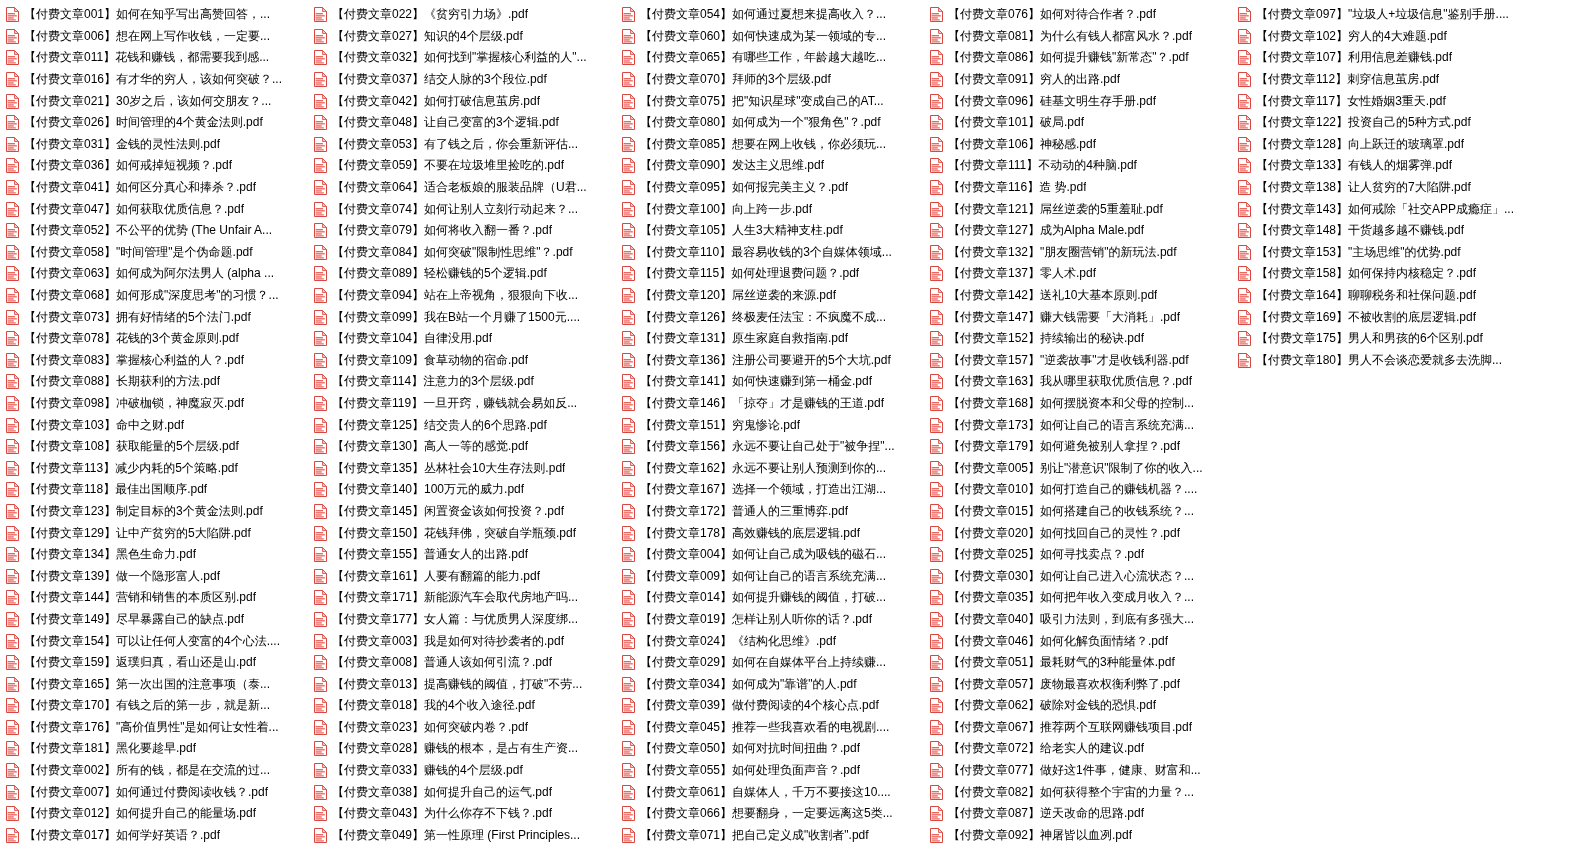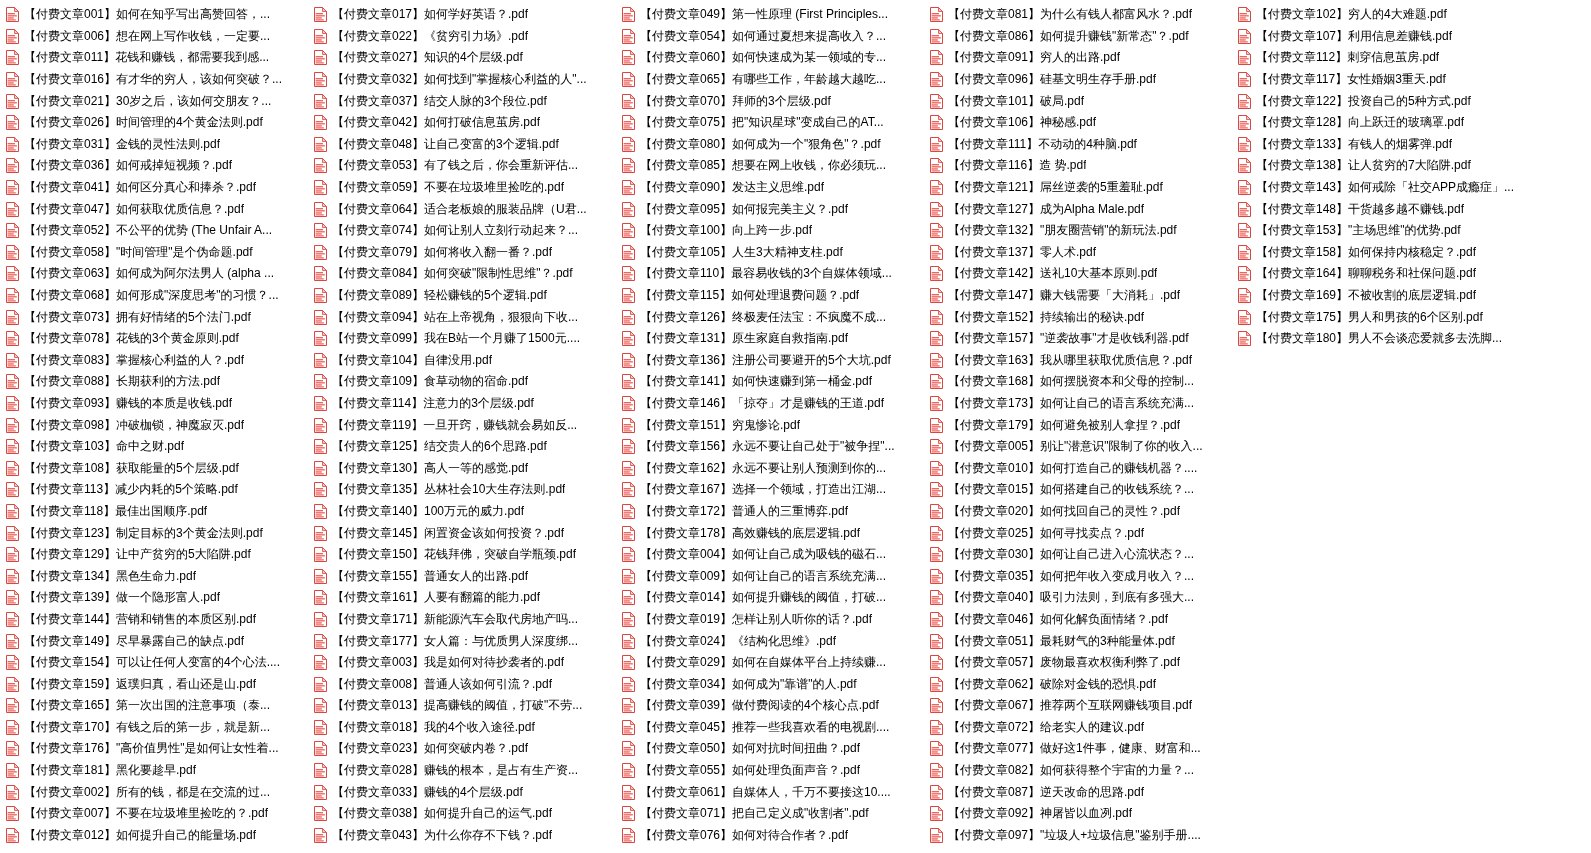--- a/index.html
+++ b/index.html
@@ -289,33 +289,20 @@
       <span class="pdf-icon">
         <svg width="13" height="15" viewBox="0 0 13 15" xmlns="http://www.w3.org/2000/svg">
   <path d="M0.5 0.5 H8.5 L12.5 4.5 V14.5 H0.5 Z" fill="#ffffff" stroke="#d84840" stroke-width="1"></path>
   <path d="M8.5 0.5 V4.5 H12.5 Z" fill="#f6c9c5" stroke="#d84840" stroke-width="0.8"></path>
   <rect x="1.6" y="6.2" width="7.4" height="1.1" fill="#e8413a"></rect>
   <rect x="1.6" y="8.3" width="9.2" height="1.1" fill="#e8413a"></rect>
   <rect x="1.6" y="10.4" width="6.2" height="1.1" fill="#e8413a"></rect>
   <rect x="1.6" y="12.4" width="8.2" height="1.0" fill="#e8413a"></rect>
 </svg>
       </span>
-      <span class="file-label">【付费文章093】赚钱的本质是收钱.pdf</span>
-    </div>
-    <div class="file-item">
-      <span class="pdf-icon">
-        <svg width="13" height="15" viewBox="0 0 13 15" xmlns="http://www.w3.org/2000/svg">
-  <path d="M0.5 0.5 H8.5 L12.5 4.5 V14.5 H0.5 Z" fill="#ffffff" stroke="#d84840" stroke-width="1"></path>
-  <path d="M8.5 0.5 V4.5 H12.5 Z" fill="#f6c9c5" stroke="#d84840" stroke-width="0.8"></path>
-  <rect x="1.6" y="6.2" width="7.4" height="1.1" fill="#e8413a"></rect>
-  <rect x="1.6" y="8.3" width="9.2" height="1.1" fill="#e8413a"></rect>
-  <rect x="1.6" y="10.4" width="6.2" height="1.1" fill="#e8413a"></rect>
-  <rect x="1.6" y="12.4" width="8.2" height="1.0" fill="#e8413a"></rect>
-</svg>
-      </span>
       <span class="file-label">【付费文章098】冲破枷锁，神魔寂灭.pdf</span>
     </div>
     <div class="file-item">
       <span class="pdf-icon">
         <svg width="13" height="15" viewBox="0 0 13 15" xmlns="http://www.w3.org/2000/svg">
   <path d="M0.5 0.5 H8.5 L12.5 4.5 V14.5 H0.5 Z" fill="#ffffff" stroke="#d84840" stroke-width="1"></path>
   <path d="M8.5 0.5 V4.5 H12.5 Z" fill="#f6c9c5" stroke="#d84840" stroke-width="0.8"></path>
   <rect x="1.6" y="6.2" width="7.4" height="1.1" fill="#e8413a"></rect>
   <rect x="1.6" y="8.3" width="9.2" height="1.1" fill="#e8413a"></rect>
   <rect x="1.6" y="10.4" width="6.2" height="1.1" fill="#e8413a"></rect>
@@ -536,21 +523,21 @@
       <span class="pdf-icon">
         <svg width="13" height="15" viewBox="0 0 13 15" xmlns="http://www.w3.org/2000/svg">
   <path d="M0.5 0.5 H8.5 L12.5 4.5 V14.5 H0.5 Z" fill="#ffffff" stroke="#d84840" stroke-width="1"></path>
   <path d="M8.5 0.5 V4.5 H12.5 Z" fill="#f6c9c5" stroke="#d84840" stroke-width="0.8"></path>
   <rect x="1.6" y="6.2" width="7.4" height="1.1" fill="#e8413a"></rect>
   <rect x="1.6" y="8.3" width="9.2" height="1.1" fill="#e8413a"></rect>
   <rect x="1.6" y="10.4" width="6.2" height="1.1" fill="#e8413a"></rect>
   <rect x="1.6" y="12.4" width="8.2" height="1.0" fill="#e8413a"></rect>
 </svg>
       </span>
-      <span class="file-label">【付费文章007】不要在垃圾堆里捡吃的？.pdf</span>
+      <span class="file-label">【付费文章007】如何通过付费阅读收钱？.pdf</span>
     </div>
     <div class="file-item">
       <span class="pdf-icon">
         <svg width="13" height="15" viewBox="0 0 13 15" xmlns="http://www.w3.org/2000/svg">
   <path d="M0.5 0.5 H8.5 L12.5 4.5 V14.5 H0.5 Z" fill="#ffffff" stroke="#d84840" stroke-width="1"></path>
   <path d="M8.5 0.5 V4.5 H12.5 Z" fill="#f6c9c5" stroke="#d84840" stroke-width="0.8"></path>
   <rect x="1.6" y="6.2" width="7.4" height="1.1" fill="#e8413a"></rect>
   <rect x="1.6" y="8.3" width="9.2" height="1.1" fill="#e8413a"></rect>
   <rect x="1.6" y="10.4" width="6.2" height="1.1" fill="#e8413a"></rect>
   <rect x="1.6" y="12.4" width="8.2" height="1.0" fill="#e8413a"></rect>
@@ -1251,20 +1238,33 @@
       <span class="pdf-icon">
         <svg width="13" height="15" viewBox="0 0 13 15" xmlns="http://www.w3.org/2000/svg">
   <path d="M0.5 0.5 H8.5 L12.5 4.5 V14.5 H0.5 Z" fill="#ffffff" stroke="#d84840" stroke-width="1"></path>
   <path d="M8.5 0.5 V4.5 H12.5 Z" fill="#f6c9c5" stroke="#d84840" stroke-width="0.8"></path>
   <rect x="1.6" y="6.2" width="7.4" height="1.1" fill="#e8413a"></rect>
   <rect x="1.6" y="8.3" width="9.2" height="1.1" fill="#e8413a"></rect>
   <rect x="1.6" y="10.4" width="6.2" height="1.1" fill="#e8413a"></rect>
   <rect x="1.6" y="12.4" width="8.2" height="1.0" fill="#e8413a"></rect>
 </svg>
       </span>
+      <span class="file-label">【付费文章120】屌丝逆袭的来源.pdf</span>
+    </div>
+    <div class="file-item">
+      <span class="pdf-icon">
+        <svg width="13" height="15" viewBox="0 0 13 15" xmlns="http://www.w3.org/2000/svg">
+  <path d="M0.5 0.5 H8.5 L12.5 4.5 V14.5 H0.5 Z" fill="#ffffff" stroke="#d84840" stroke-width="1"></path>
+  <path d="M8.5 0.5 V4.5 H12.5 Z" fill="#f6c9c5" stroke="#d84840" stroke-width="0.8"></path>
+  <rect x="1.6" y="6.2" width="7.4" height="1.1" fill="#e8413a"></rect>
+  <rect x="1.6" y="8.3" width="9.2" height="1.1" fill="#e8413a"></rect>
+  <rect x="1.6" y="10.4" width="6.2" height="1.1" fill="#e8413a"></rect>
+  <rect x="1.6" y="12.4" width="8.2" height="1.0" fill="#e8413a"></rect>
+</svg>
+      </span>
       <span class="file-label">【付费文章126】终极麦任法宝：不疯魔不成...</span>
     </div>
     <div class="file-item">
       <span class="pdf-icon">
         <svg width="13" height="15" viewBox="0 0 13 15" xmlns="http://www.w3.org/2000/svg">
   <path d="M0.5 0.5 H8.5 L12.5 4.5 V14.5 H0.5 Z" fill="#ffffff" stroke="#d84840" stroke-width="1"></path>
   <path d="M8.5 0.5 V4.5 H12.5 Z" fill="#f6c9c5" stroke="#d84840" stroke-width="0.8"></path>
   <rect x="1.6" y="6.2" width="7.4" height="1.1" fill="#e8413a"></rect>
   <rect x="1.6" y="8.3" width="9.2" height="1.1" fill="#e8413a"></rect>
   <rect x="1.6" y="10.4" width="6.2" height="1.1" fill="#e8413a"></rect>
@@ -1538,20 +1538,33 @@
         <svg width="13" height="15" viewBox="0 0 13 15" xmlns="http://www.w3.org/2000/svg">
   <path d="M0.5 0.5 H8.5 L12.5 4.5 V14.5 H0.5 Z" fill="#ffffff" stroke="#d84840" stroke-width="1"></path>
   <path d="M8.5 0.5 V4.5 H12.5 Z" fill="#f6c9c5" stroke="#d84840" stroke-width="0.8"></path>
   <rect x="1.6" y="6.2" width="7.4" height="1.1" fill="#e8413a"></rect>
   <rect x="1.6" y="8.3" width="9.2" height="1.1" fill="#e8413a"></rect>
   <rect x="1.6" y="10.4" width="6.2" height="1.1" fill="#e8413a"></rect>
   <rect x="1.6" y="12.4" width="8.2" height="1.0" fill="#e8413a"></rect>
 </svg>
       </span>
       <span class="file-label">【付费文章061】自媒体人，千万不要接这10....</span>
+    </div>
+    <div class="file-item">
+      <span class="pdf-icon">
+        <svg width="13" height="15" viewBox="0 0 13 15" xmlns="http://www.w3.org/2000/svg">
+  <path d="M0.5 0.5 H8.5 L12.5 4.5 V14.5 H0.5 Z" fill="#ffffff" stroke="#d84840" stroke-width="1"></path>
+  <path d="M8.5 0.5 V4.5 H12.5 Z" fill="#f6c9c5" stroke="#d84840" stroke-width="0.8"></path>
+  <rect x="1.6" y="6.2" width="7.4" height="1.1" fill="#e8413a"></rect>
+  <rect x="1.6" y="8.3" width="9.2" height="1.1" fill="#e8413a"></rect>
+  <rect x="1.6" y="10.4" width="6.2" height="1.1" fill="#e8413a"></rect>
+  <rect x="1.6" y="12.4" width="8.2" height="1.0" fill="#e8413a"></rect>
+</svg>
+      </span>
+      <span class="file-label">【付费文章066】想要翻身，一定要远离这5类...</span>
     </div>
     <div class="file-item">
       <span class="pdf-icon">
         <svg width="13" height="15" viewBox="0 0 13 15" xmlns="http://www.w3.org/2000/svg">
   <path d="M0.5 0.5 H8.5 L12.5 4.5 V14.5 H0.5 Z" fill="#ffffff" stroke="#d84840" stroke-width="1"></path>
   <path d="M8.5 0.5 V4.5 H12.5 Z" fill="#f6c9c5" stroke="#d84840" stroke-width="0.8"></path>
   <rect x="1.6" y="6.2" width="7.4" height="1.1" fill="#e8413a"></rect>
   <rect x="1.6" y="8.3" width="9.2" height="1.1" fill="#e8413a"></rect>
   <rect x="1.6" y="10.4" width="6.2" height="1.1" fill="#e8413a"></rect>
   <rect x="1.6" y="12.4" width="8.2" height="1.0" fill="#e8413a"></rect>

